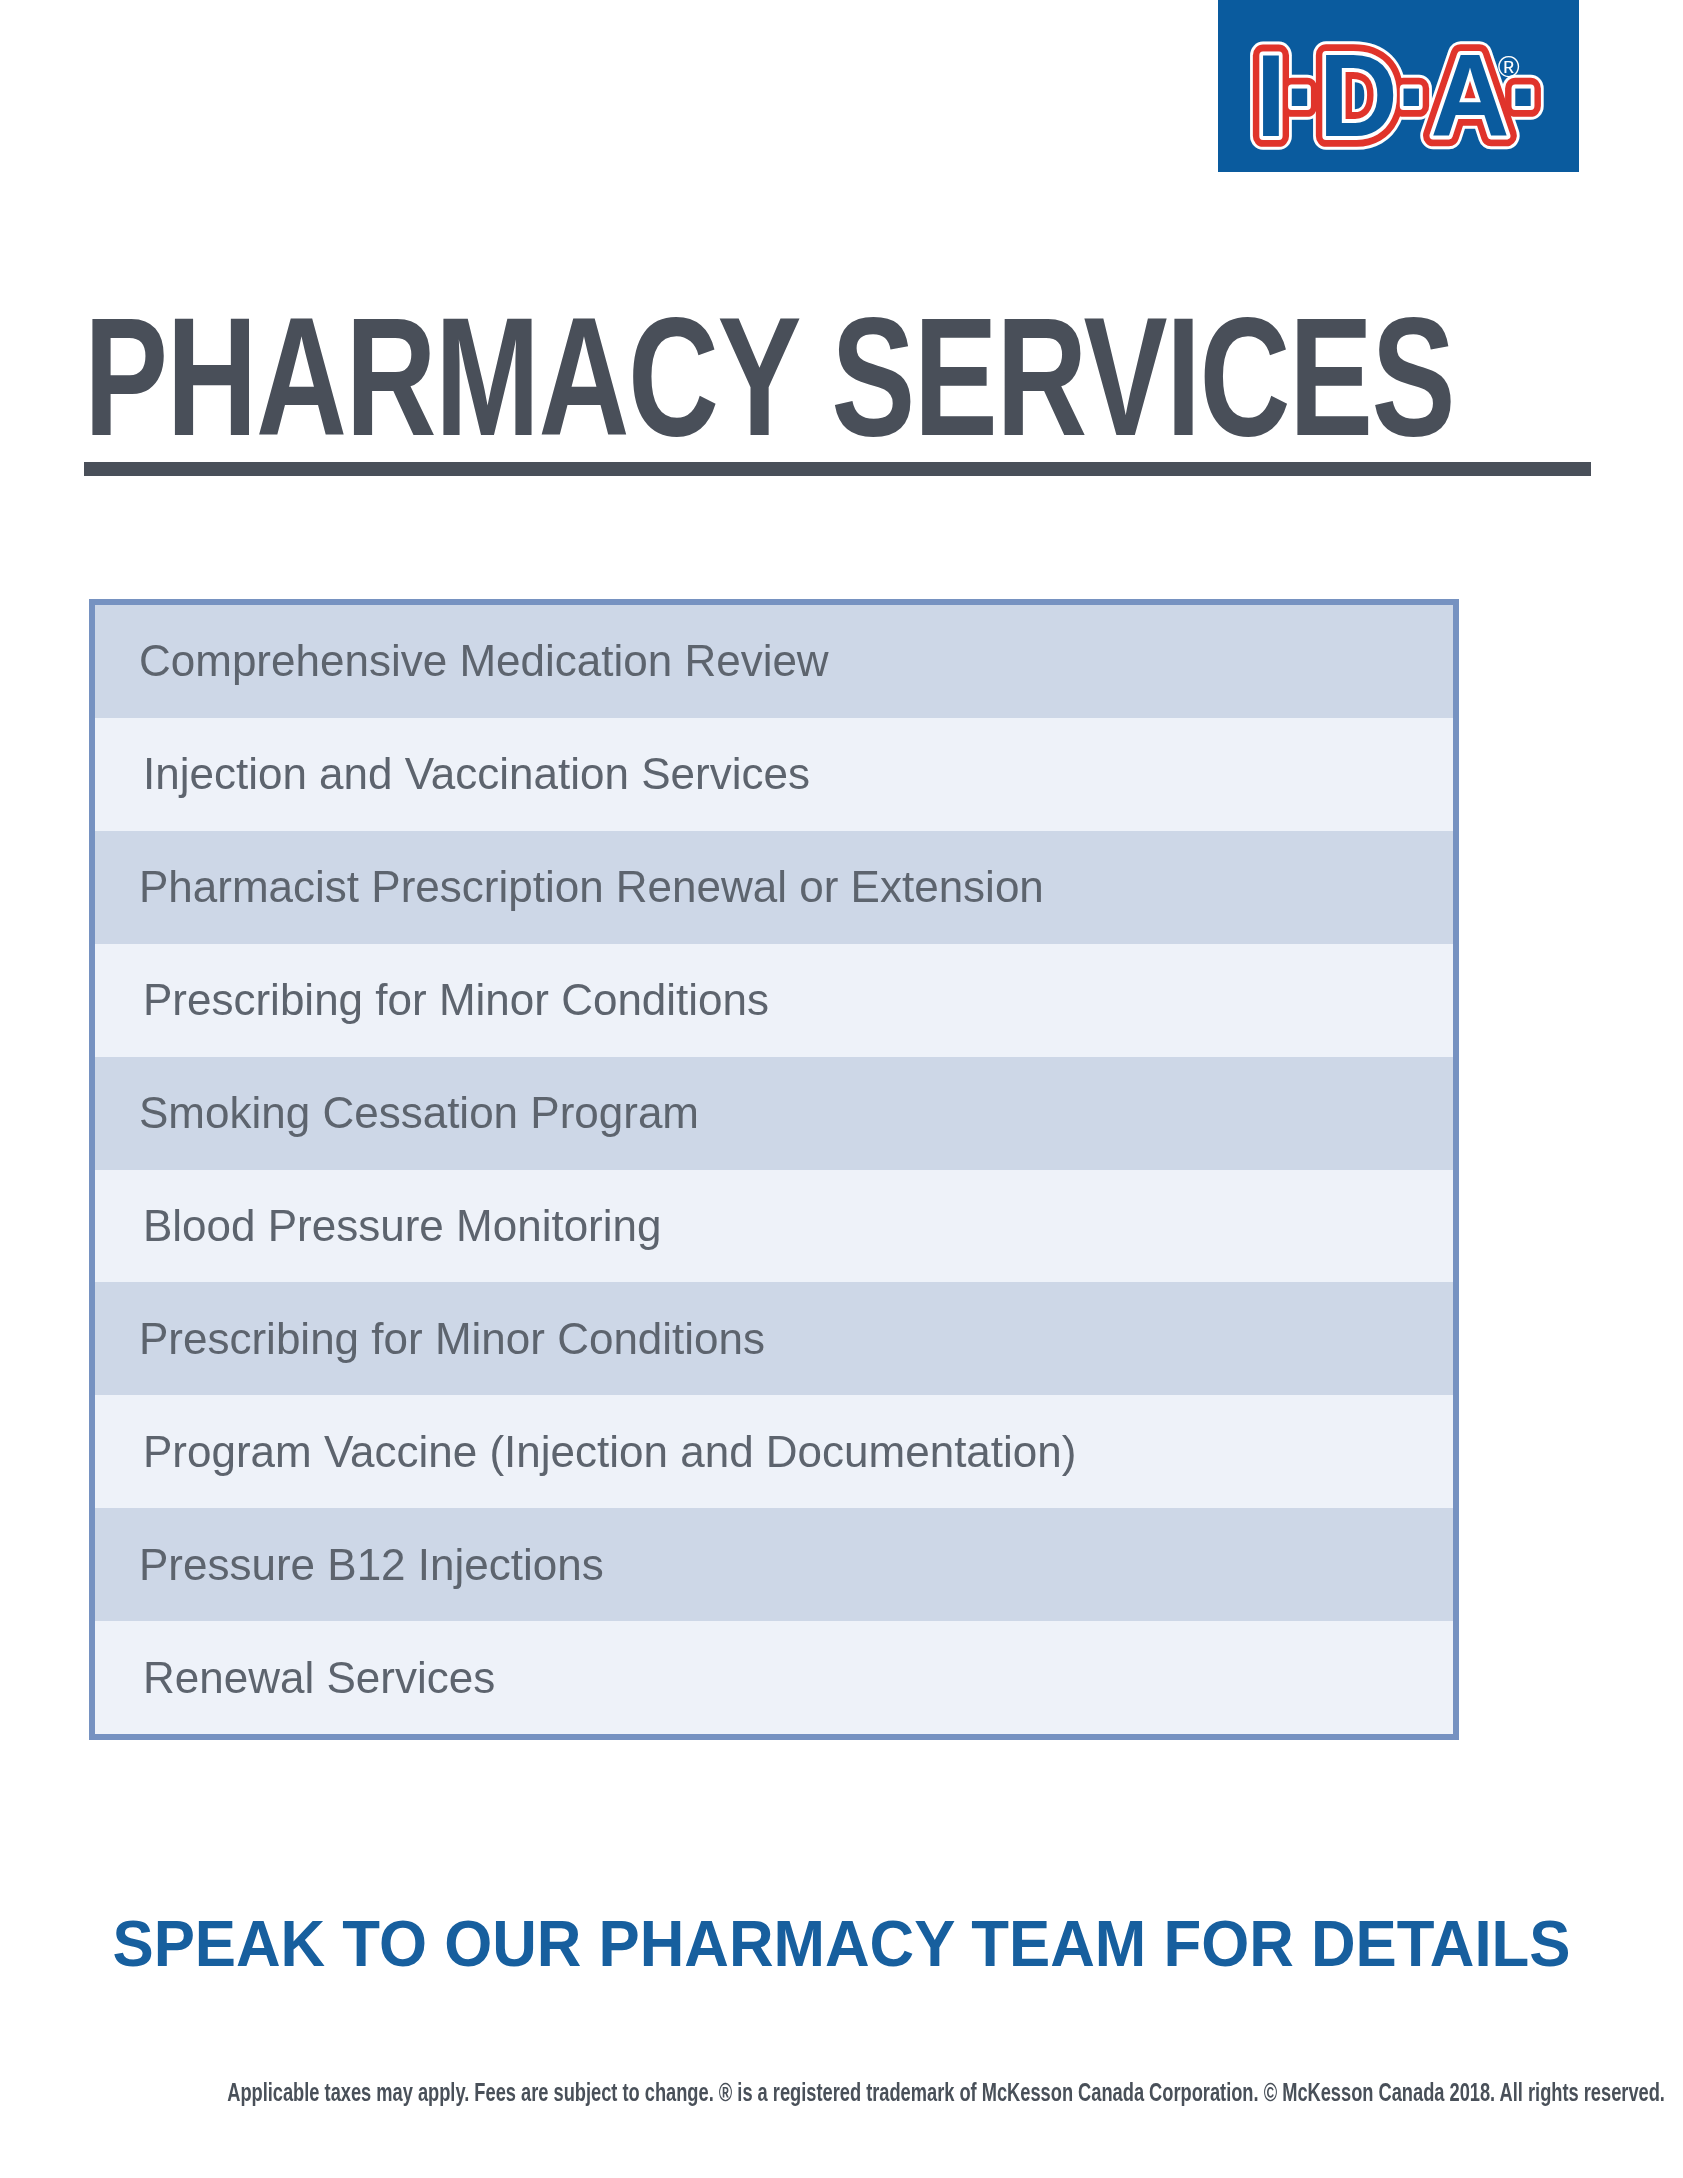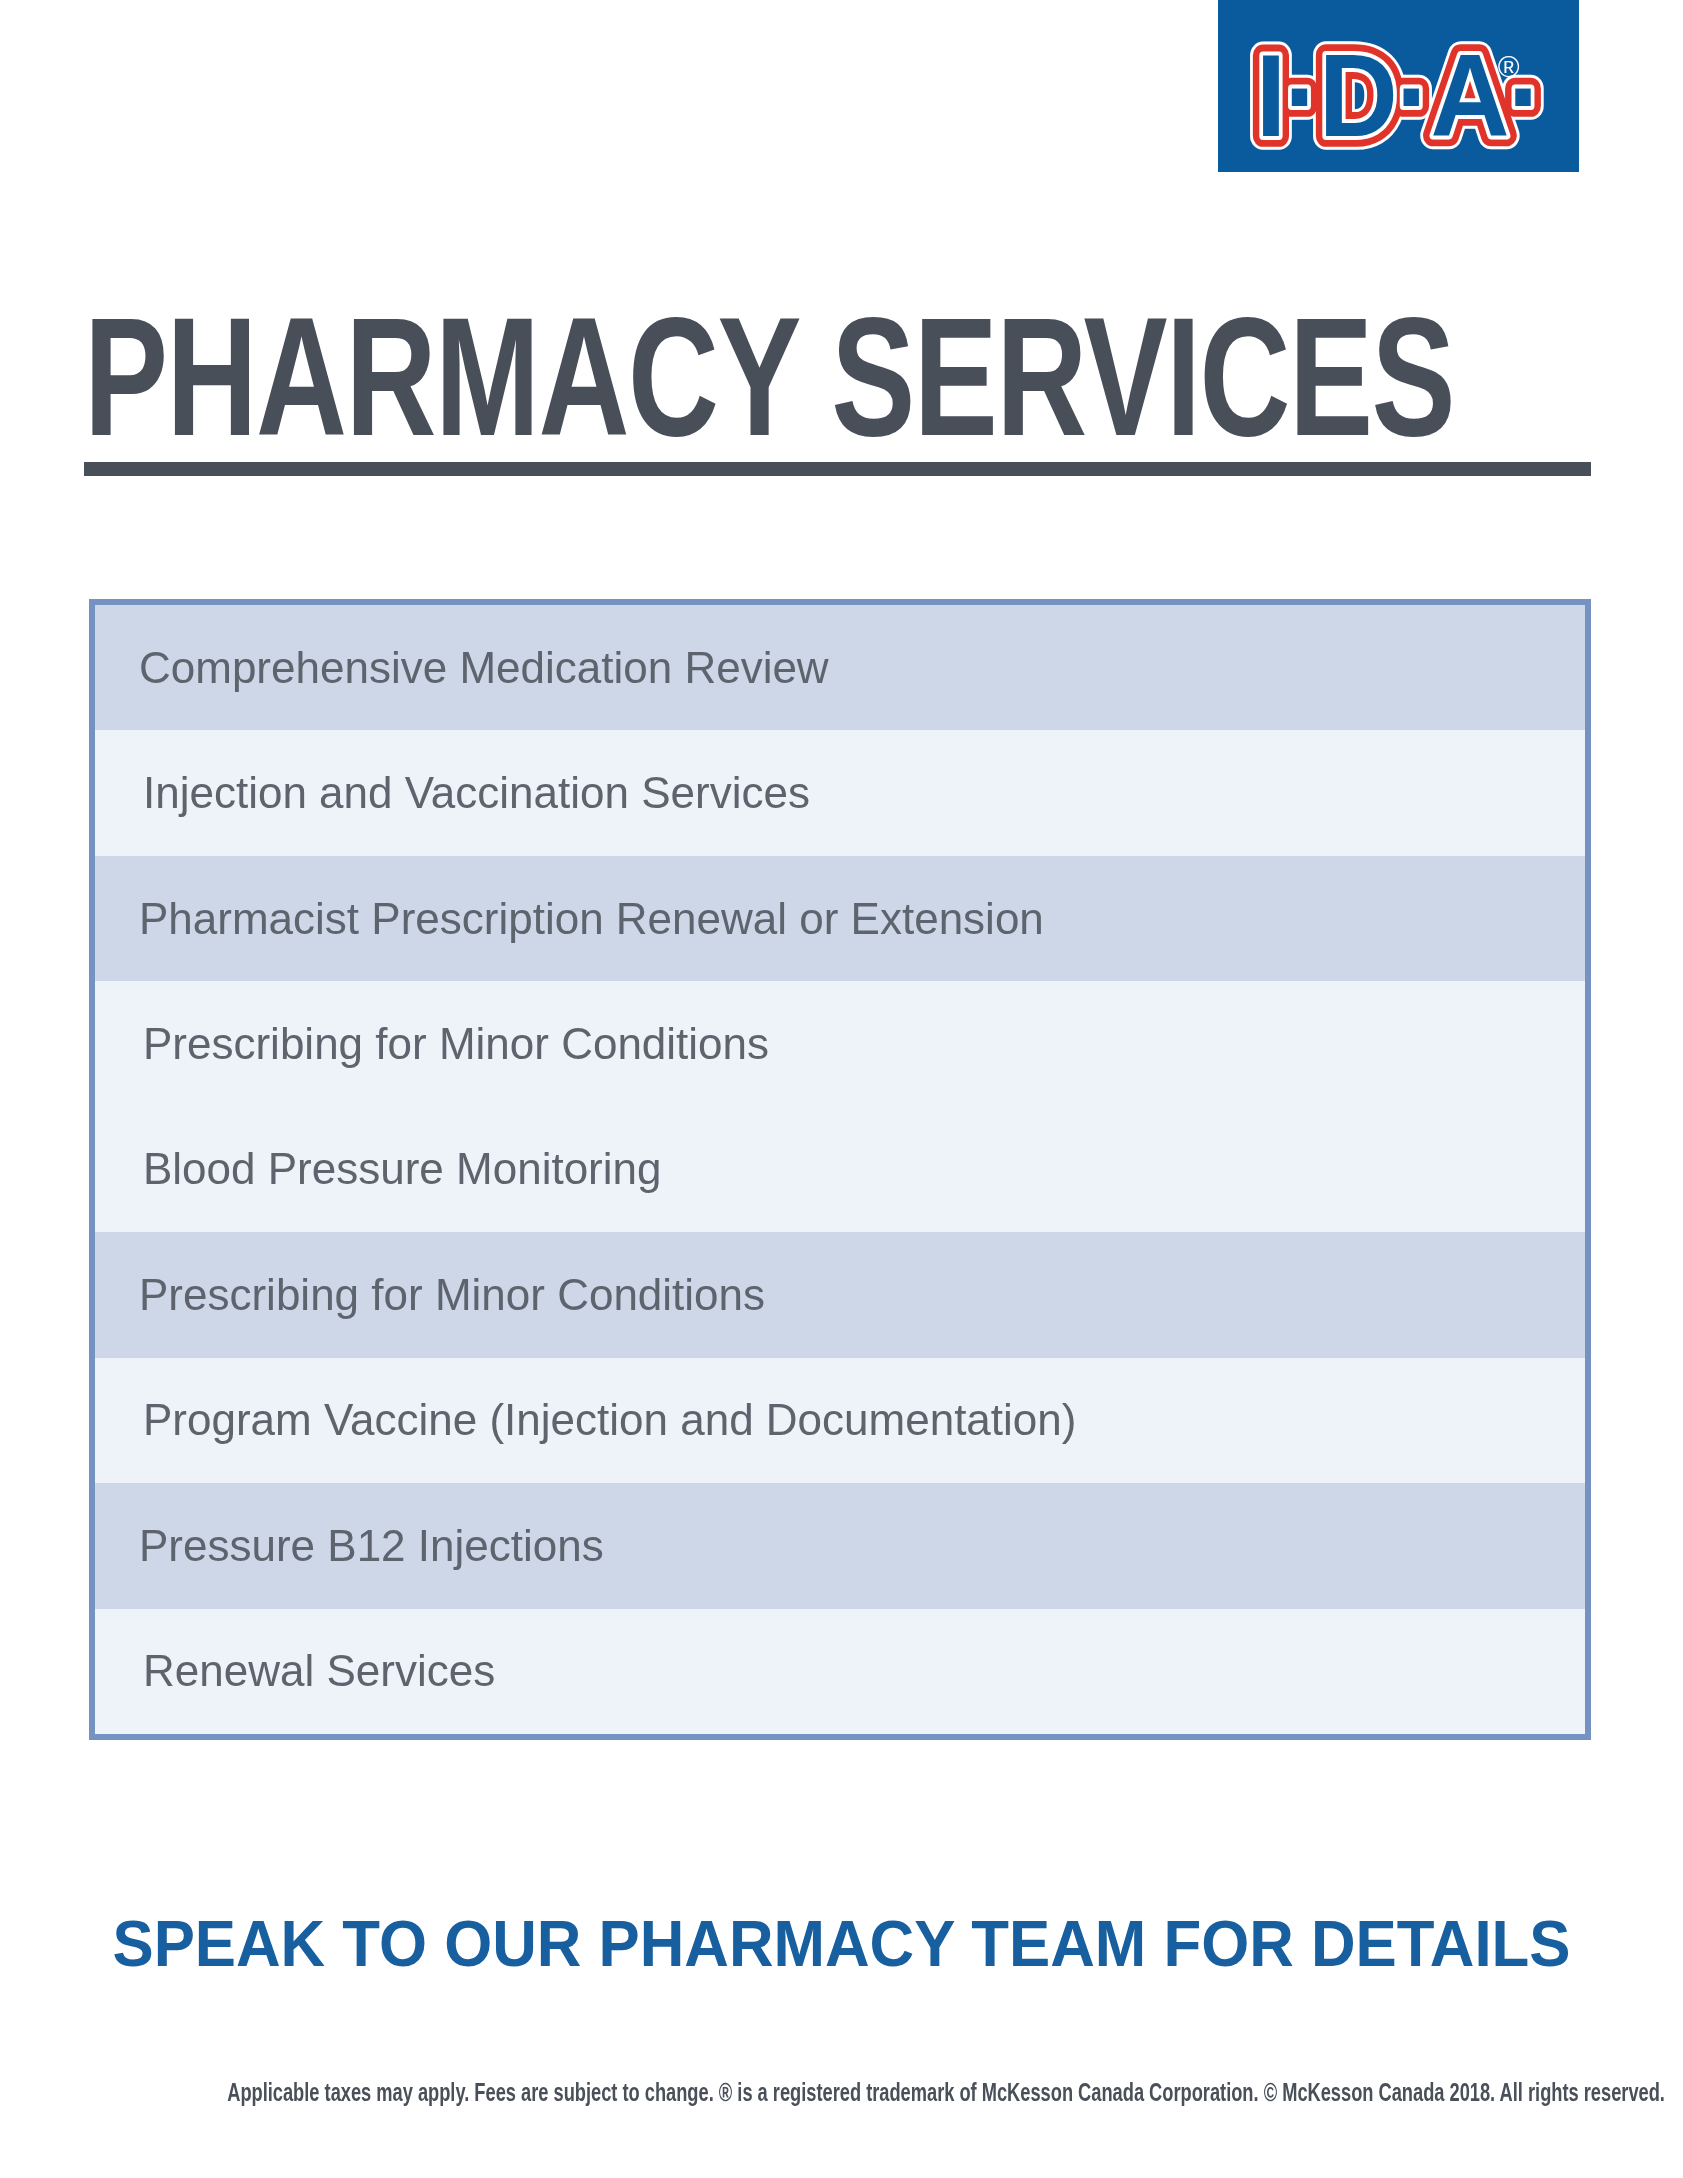--- a/index.html
+++ b/index.html
@@ -34,21 +34,21 @@
   }
   .title-rule {
     position: absolute;
     left: 84px; top: 462px;
     width: 1507px; height: 14px;
     background: #494f59;
   }
   .services-table {
     position: absolute;
     left: 89px; top: 599px;
-    width: 1502px; height: 1141px;
+    width: 1370px; height: 1141px;
     box-sizing: border-box;
     border: 6px solid #7692c1;
     display: flex;
     flex-direction: column;
     text-align: center;
   }
   .service-row {
     flex: 1 1 0;
     display: flex;
     align-items: center;
@@ -113,20 +113,23 @@
       </div>
       <div class="service-row light">
         <span>Injection and Vaccination Services</span>
       </div>
       <div class="service-row dark">
         <span>Pharmacist Prescription Renewal or Extension</span>
       </div>
       <div class="service-row light">
         <span>Prescribing for Minor Conditions</span>
       </div>
+      <div class="service-row dark">
+        <span>Smoking Cessation Program</span>
+      </div>
       <div class="service-row light">
         <span>Blood Pressure Monitoring</span>
       </div>
       <div class="service-row dark">
         <span>Prescribing for Minor Conditions</span>
       </div>
       <div class="service-row light">
         <span>Program Vaccine (Injection and Documentation)</span>
       </div>
       <div class="service-row dark">

